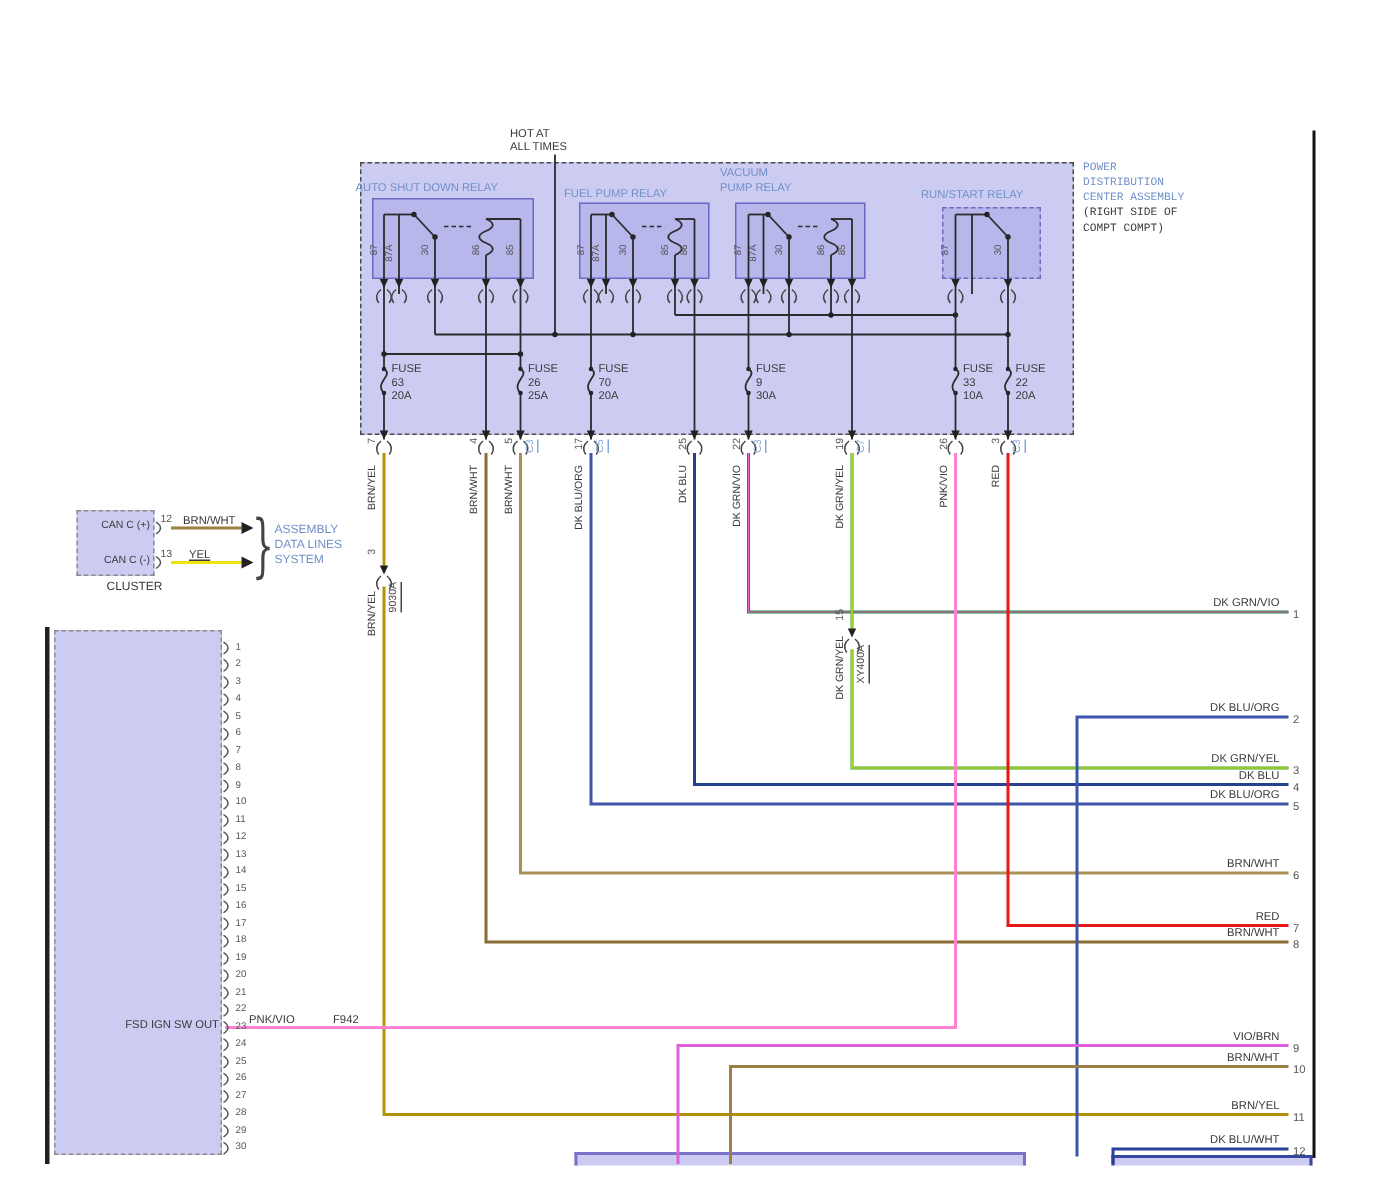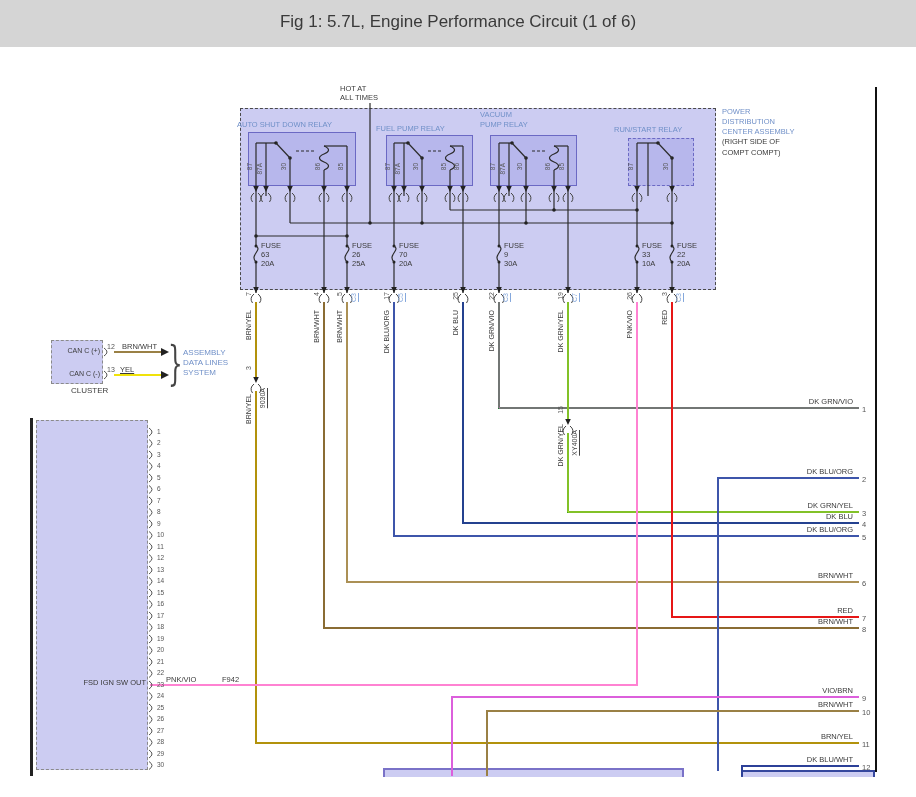--- a/index.html
+++ b/index.html
@@ -28,21 +28,20 @@
   .u{text-decoration:underline;}
   .brace{position:absolute;font-size:46px;color:#444;transform:scaleX(0.5);
          transform-origin:left center;font-family:"DejaVu Serif",serif;font-weight:400;}
   .vline{position:absolute;background:#222;}
   svg{position:absolute;left:0;top:0;}
 </style>
 </head>
 <body>
 
 <div class="stage">
-  <div class="titlebar">Fig 1: 5.7L, Engine Performance Circuit (1 of 6)</div>
 
   <div class="diagram" id="diagram">
 
     <div class="box pdc-box"></div>
     <div class="relay" style="left:248px;top:132px;width:108px;height:54px;"></div>
     <div class="relay" style="left:386px;top:135px;width:87px;height:51px;"></div>
     <div class="relay" style="left:490px;top:135px;width:87px;height:51px;"></div>
     <div class="relay dashed" style="left:628px;top:138px;width:66px;height:48px;"></div>
     <div class="box leftconn"></div>
     <div class="box cluster"></div>
@@ -284,21 +283,21 @@
         <path d="M 104 371 q 6 4 0 8" fill="none" stroke="#555" stroke-width="1"></path>
         <polygon points="161,348 169,352 161,356" fill="#222"></polygon>
         <polygon points="161,371 169,375 161,379" fill="#222"></polygon>
       </svg>
 
     <div class="lbl ctr" style="left:340px;top:85px;width:60px;">
       <span>HOT AT</span><br>
       <span>ALL TIMES</span>
     </div>
 
-    <div class="lbl" style="left:722px;top:107px;line-height:1.35;">
+    <div class="lbl" style="left:722px;top:107px;line-height:1.35;font-family:Liberation Mono, monospace;">
       <span class="blue">POWER</span><br>
       <span class="blue">DISTRIBUTION</span><br>
       <span class="blue">CENTER ASSEMBLY</span><br>
       <span>(RIGHT SIDE OF</span><br>
       <span>COMPT COMPT)</span>
     </div>
 
     <div class="lbl blue ctr" style="left:237px;top:121px;width:130px;">AUTO SHUT DOWN RELAY</div>
     <div class="lbl blue ctr" style="left:376px;top:125px;width:108px;">FUEL PUMP RELAY</div>
     <div class="lbl blue ctr" style="left:480px;top:111px;width:108px;">VACUUM</div>
@@ -315,21 +314,21 @@
 
     <div class="lbl rt" style="left:40px;top:679px;width:106px;">FSD IGN SW OUT</div>
     <div class="lbl" style="left:166px;top:676px;">PNK/VIO</div>
     <div class="lbl" style="left:222px;top:676px;">F942</div>
 
     <div class="lbl rt" style="left:54px;top:347px;width:46px;font-size:7px;">CAN C (+)</div>
     <div class="lbl rt" style="left:54px;top:370px;width:46px;font-size:7px;">CAN C (-)</div>
     <div class="lbl pin small" style="left:107px;top:343px;">12</div>
     <div class="lbl pin small" style="left:107px;top:366px;">13</div>
     <div class="lbl" style="left:122px;top:343px;">BRN/WHT</div>
-    <div class="lbl" style="left:120px;top:366px;text-decoration:underline;">YEL</div>
+    <div class="lbl" style="left:126px;top:366px;text-decoration:underline;">YEL</div>
     <div class="lbl" style="left:49px;top:386px;font-size:8px;margin-left:22px;">CLUSTER</div>
     <div class="brace" style="left:168px;top:336px;">}</div>
     <div class="lbl blue" style="left:183px;top:348px;font-size:8px;">ASSEMBLY</div>
     <div class="lbl blue" style="left:183px;top:358px;font-size:8px;">DATA LINES</div>
     <div class="lbl blue" style="left:183px;top:368px;font-size:8px;">SYSTEM</div>
   <div class="vlbl pin" style="left: 247px; top: 163px; font-size: 6.5px;">87</div>
       <div class="vlbl pin" style="left: 257px; top: 163px; font-size: 6.5px;">87A</div>
       <div class="vlbl pin" style="left: 281px; top: 163px; font-size: 6.5px;">30</div>
       <div class="vlbl pin" style="left: 315px; top: 163px; font-size: 6.5px;">86</div>
       <div class="vlbl pin" style="left: 338px; top: 163px; font-size: 6.5px;">85</div>

